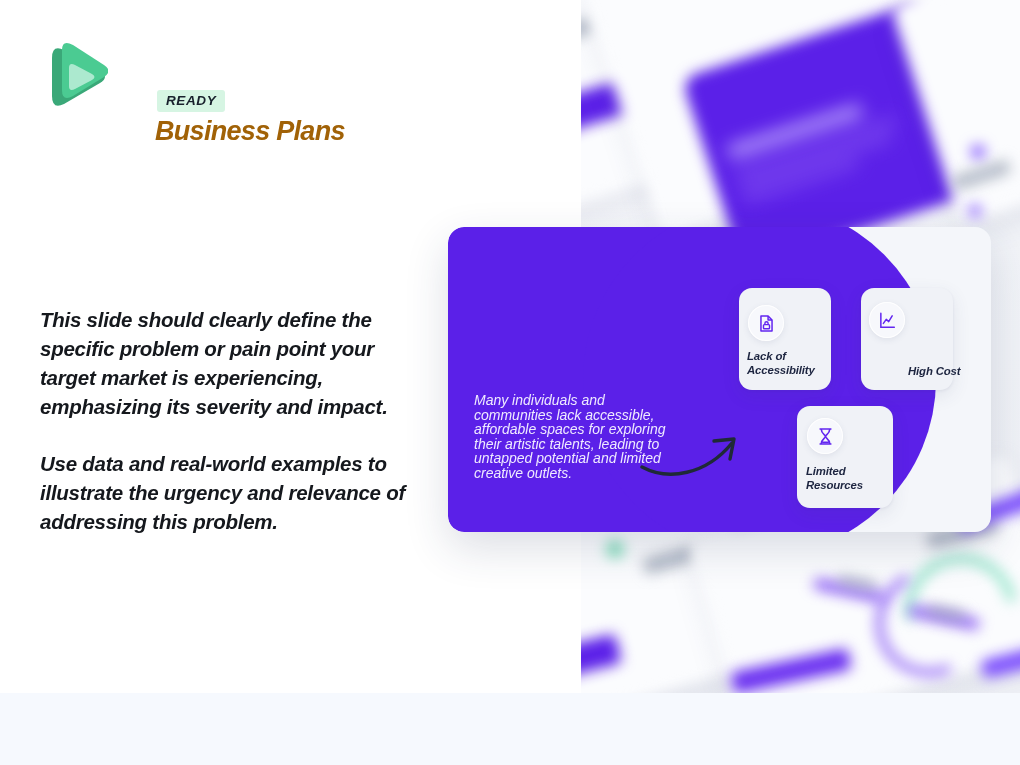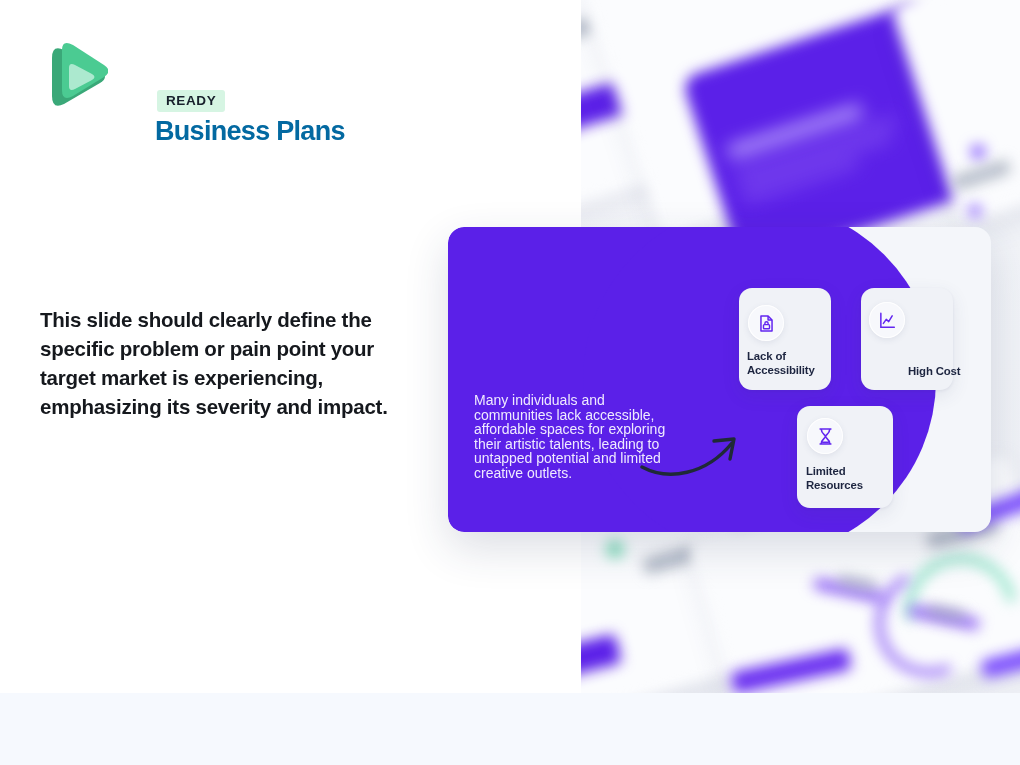--- a/index.html
+++ b/index.html
@@ -2,21 +2,21 @@
 <html><head>
 <meta charset="utf-8">
 <style>
   html,body{margin:0;padding:0;}
   body{
     width:1020px;height:765px;
     background:#ffffff;
     font-family:"Liberation Sans", sans-serif;
     overflow:hidden;position:relative;
   }
-  .stage{position:absolute;inset:0;width:1020px;height:765px;overflow:hidden;background:#fff;}
+  .stage{position:absolute;inset:0;width:1020px;height:765px;overflow:hidden;background:#fff;font-style:italic;}
 
   
   .bottom-strip{
     position:absolute;left:0;top:693px;width:1020px;height:72px;
     background:#f6f9fe;
   }
 
   
   .bg-panel{
     position:absolute;left:581px;top:0;width:439px;height:693px;
@@ -44,21 +44,21 @@
   .logo-mark{position:absolute;left:0;top:0;width:68px;height:78px;}
   .badge{
     position:absolute;left:117px;top:52px;
     background:#d6f5e3;color:#18202c;
     font-size:13.5px;font-weight:700;letter-spacing:.6px;
     padding:3px 9px 4px 9px;border-radius:3px;
     font-family:"Liberation Sans", sans-serif;
   }
   .brand{
     position:absolute;left:115px;top:78px;
-    font-size:27px;font-weight:800;color:#0369a1;letter-spacing:-.7px;
+    font-size:27px;font-weight:800;color:#a16207;letter-spacing:-.7px;
     white-space:nowrap;
   }
 
   
   .page-title{
     position:absolute;left:40px;top:215px;
     font-size:45px;font-weight:800;color:#33b474;letter-spacing:-1px;
   }
   .body-copy{
     position:absolute;left:40px;top:305px;width:392px;
@@ -218,20 +218,21 @@
         <path d="M22 12 Q22 1 33 7 L64 27 Q73 33 64 39 L33 58 Q22 64 22 52 Z" fill="#4bcb92"></path>
         <path d="M29 30 Q29 24 35 27 L52 36 Q57 39 52 42 L35 51 Q29 54 29 48 Z" fill="#bdeed9" opacity=".85"></path>
       </svg>
     </div>
     <div class="badge">READY</div>
     <div class="brand">Business Plans</div>
   </div>
 
   <div class="body-copy">
     <p>This slide should clearly define the specific problem or pain point your target market is experiencing, emphasizing its severity and impact.</p>
+    <p>Use data and real-world examples to illustrate the urgency and relevance of addressing this problem.</p>
   </div>
 
   <div class="slide">
     <div class="blob"></div>
     <div class="blob-round"></div>
   </div>
 
   <div class="blob-text">Many individuals and communities lack accessible, affordable spaces for exploring their artistic talents, leading to untapped potential and limited creative outlets.</div>
 
   <div class="arrow">

